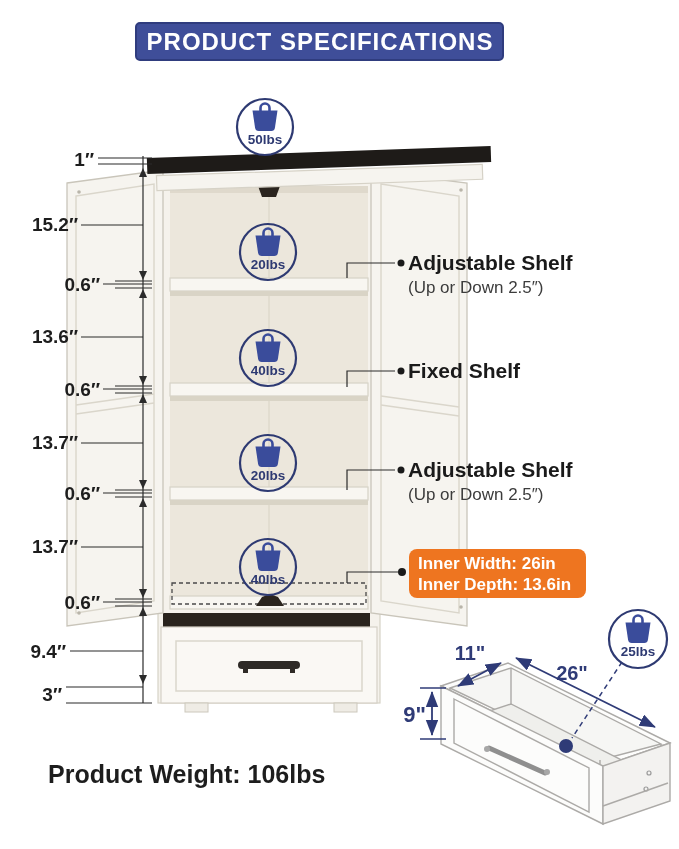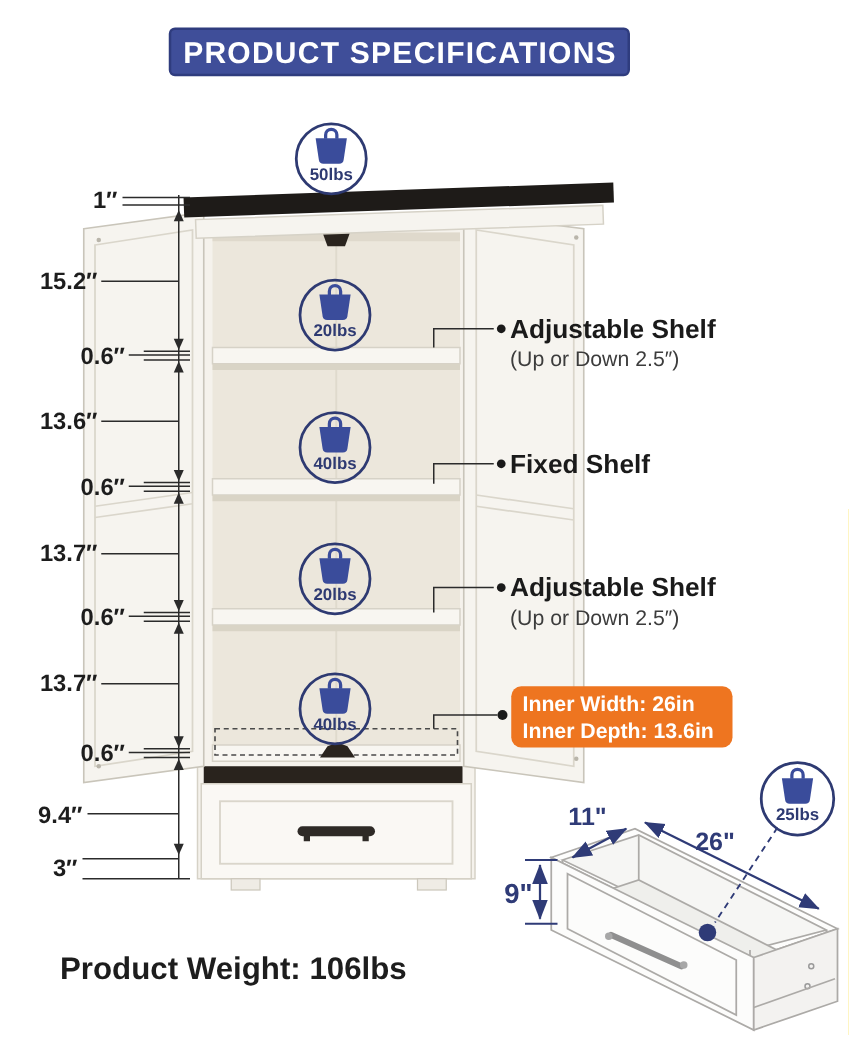--- a/index.html
+++ b/index.html
@@ -1,16 +1,16 @@
 <!DOCTYPE html>
 <html><head>
 <meta charset="utf-8">
 <style>
   html,body{margin:0;padding:0;background:#ffffff;}
-  .page{position:relative;width:679px;height:828px;background:#fde047;overflow:hidden;
+  .page{position:relative;width:679px;height:828px;background:#86efac;overflow:hidden;
         font-family:"Liberation Sans","DejaVu Sans",sans-serif;}
   svg{position:absolute;left:0;top:0;}
   
   .t-banner {font:700 24px "Liberation Sans","DejaVu Sans",sans-serif; fill:#ffffff; letter-spacing:1px;}
   .t-dim    {font:700 19px "Liberation Sans","DejaVu Sans",sans-serif; fill:#1d1d1d;}
   .t-label  {font:700 21px "Liberation Sans","DejaVu Sans",sans-serif; fill:#1a1a1a;}
   .t-sub    {font:400 17px "Liberation Sans","DejaVu Sans",sans-serif; fill:#3c3c3c;}
   .t-badge  {font:700 13.5px "Liberation Sans","DejaVu Sans",sans-serif; fill:#2E3A72;}
   .t-orange {font:700 17px "Liberation Sans","DejaVu Sans",sans-serif; fill:#ffffff;}
   .t-weight {font:700 25px "Liberation Sans","DejaVu Sans",sans-serif; fill:#1d1d1d;}

